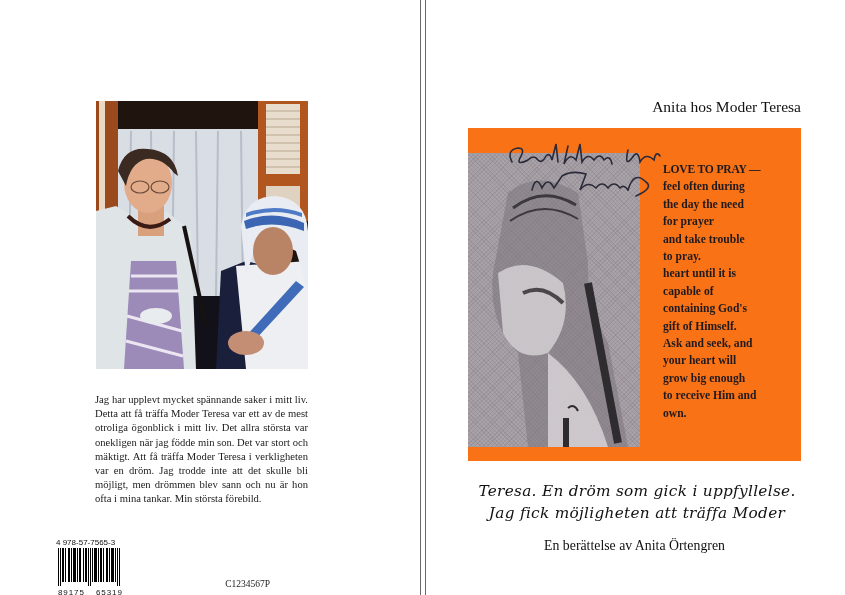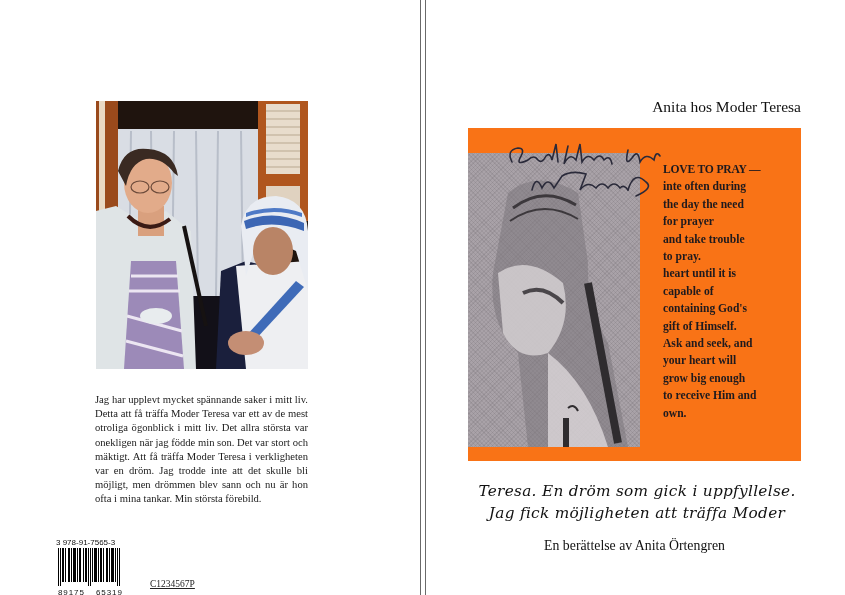--- a/index.html
+++ b/index.html
@@ -15,21 +15,21 @@
   .photo svg { display:block; }
 
   .back-text { left:95px; top:377px; width:213px; font-size:10.6px; line-height:14.2px;
                text-align:justify; color:#1a1a1a; }
   .isbn-top { left:56px; top:522px; font-family:"Liberation Sans", sans-serif; font-size:8px;
               letter-spacing:0px; color:#111; white-space:nowrap; }
   .bars { left:58px; top:532px; width:62px; height:38px; }
   .bars-bottom { left:58px; top:572px; font-family:"Liberation Sans", sans-serif; font-size:8px;
                  letter-spacing:0.9px; color:#111; white-space:nowrap; }
 
-  .code { left:150px; top:563px; width:120px; text-align:left; font-size:9.5px; color:#222;text-decoration:underline; }
+  .code { left:150px; top:563px; width:120px; text-align:right; font-size:9.5px; color:#222; }
   .url  { left:150px; top:578px; width:120px; text-align:center; font-size:9.5px; color:#222; }
 
   
   .title { left:468px; top:64px; width:333px; text-align:right; font-size:15.5px; color:#111;margin-top:34px; }
 
   .card { left:468px; top:128px; width:333px; height:333px; background:#f97316; overflow:hidden; }
   .card .halftone { position:absolute; left:0; top:25px; width:172px; height:294px;
       background:
         repeating-linear-gradient(45deg, rgba(60,55,60,.10) 0 1px, transparent 1px 3px),
         repeating-linear-gradient(-45deg, rgba(60,55,60,.10) 0 1px, transparent 1px 3px),
@@ -126,21 +126,21 @@
       <ellipse cx="177" cy="150" rx="20" ry="24" fill="#b98466"></ellipse>
 
       <path d="M150 235 L200 180 L208 186 L158 240 Z" fill="#3f6bb8"></path>
 
       <ellipse cx="150" cy="242" rx="18" ry="12" fill="#c48e74"></ellipse>
     </svg>
   </div>
 
   <div class="abs back-text">Jag har upplevt mycket spännande saker i mitt liv. Detta att få träffa Moder Teresa var ett av de mest otroliga ögonblick i mitt liv. Det allra största var onekligen när jag födde min son. Det var stort och mäktigt. Att få träffa Moder Teresa i verkligheten var en dröm. Jag trodde inte att det skulle bli möjligt, men drömmen blev sann och nu är hon ofta i mina tankar. Min största förebild.</div>
 
-  <div class="abs isbn-top">3 978-91-7565-3</div>
+  <div class="abs isbn-top">4 978-57-7565-3</div>
   <svg class="abs bars" width="62" height="38" viewBox="0 0 62 38">
     <g fill="#000">
       <rect x="0" y="0" width="1" height="38"></rect>
         <rect x="2" y="0" width="1" height="38"></rect>
       <rect x="4" y="0" width="2" height="34"></rect>
         <rect x="7" y="0" width="1" height="34"></rect>
       <rect x="10" y="0" width="2" height="34"></rect>
         <rect x="13" y="0" width="1" height="34"></rect>
       <rect x="15" y="0" width="3" height="34"></rect>
         <rect x="19" y="0" width="1" height="34"></rect>
@@ -194,21 +194,21 @@
     <g fill="none" stroke="#2a2a3a" stroke-width="1.6" stroke-linecap="round">
       <path d="M6 22 Q0 10 12 8 Q20 8 14 18 Q10 26 22 20 Q28 14 32 20 Q36 24 40 16 Q44 12 46 20 L50 4 L52 22"></path>
       <path d="M62 6 L58 24 Q64 12 70 20 L74 4 L76 22 Q82 12 88 20 Q94 12 98 20 Q104 14 106 24"></path>
       <path d="M122 10 Q118 28 126 18 Q132 8 134 22 Q140 12 148 20 Q150 10 154 16"></path>
       <path d="M26 50 Q30 34 36 48 Q42 36 48 48 L56 36 Q66 30 80 34 L74 50 Q82 40 90 48 Q96 40 102 48 Q108 40 114 48 Q118 44 122 50"></path>
       <path d="M122 50 Q128 30 140 42 Q148 48 130 56"></path>
     </g>
   </svg>
   <div class="prayer">
     <div class="head">LOVE TO PRAY —</div>
-    <div>inte often during</div>
+    <div>feel often during</div>
     <div>the day the need</div>
     <div>for prayer</div>
     <div>and take trouble</div>
     <div>to pray.</div>
     <div>heart until it is</div>
     <div>capable of</div>
     <div>containing God's</div>
     <div>gift of Himself.</div>
     <div>Ask and seek, and</div>
     <div>your heart will</div>

